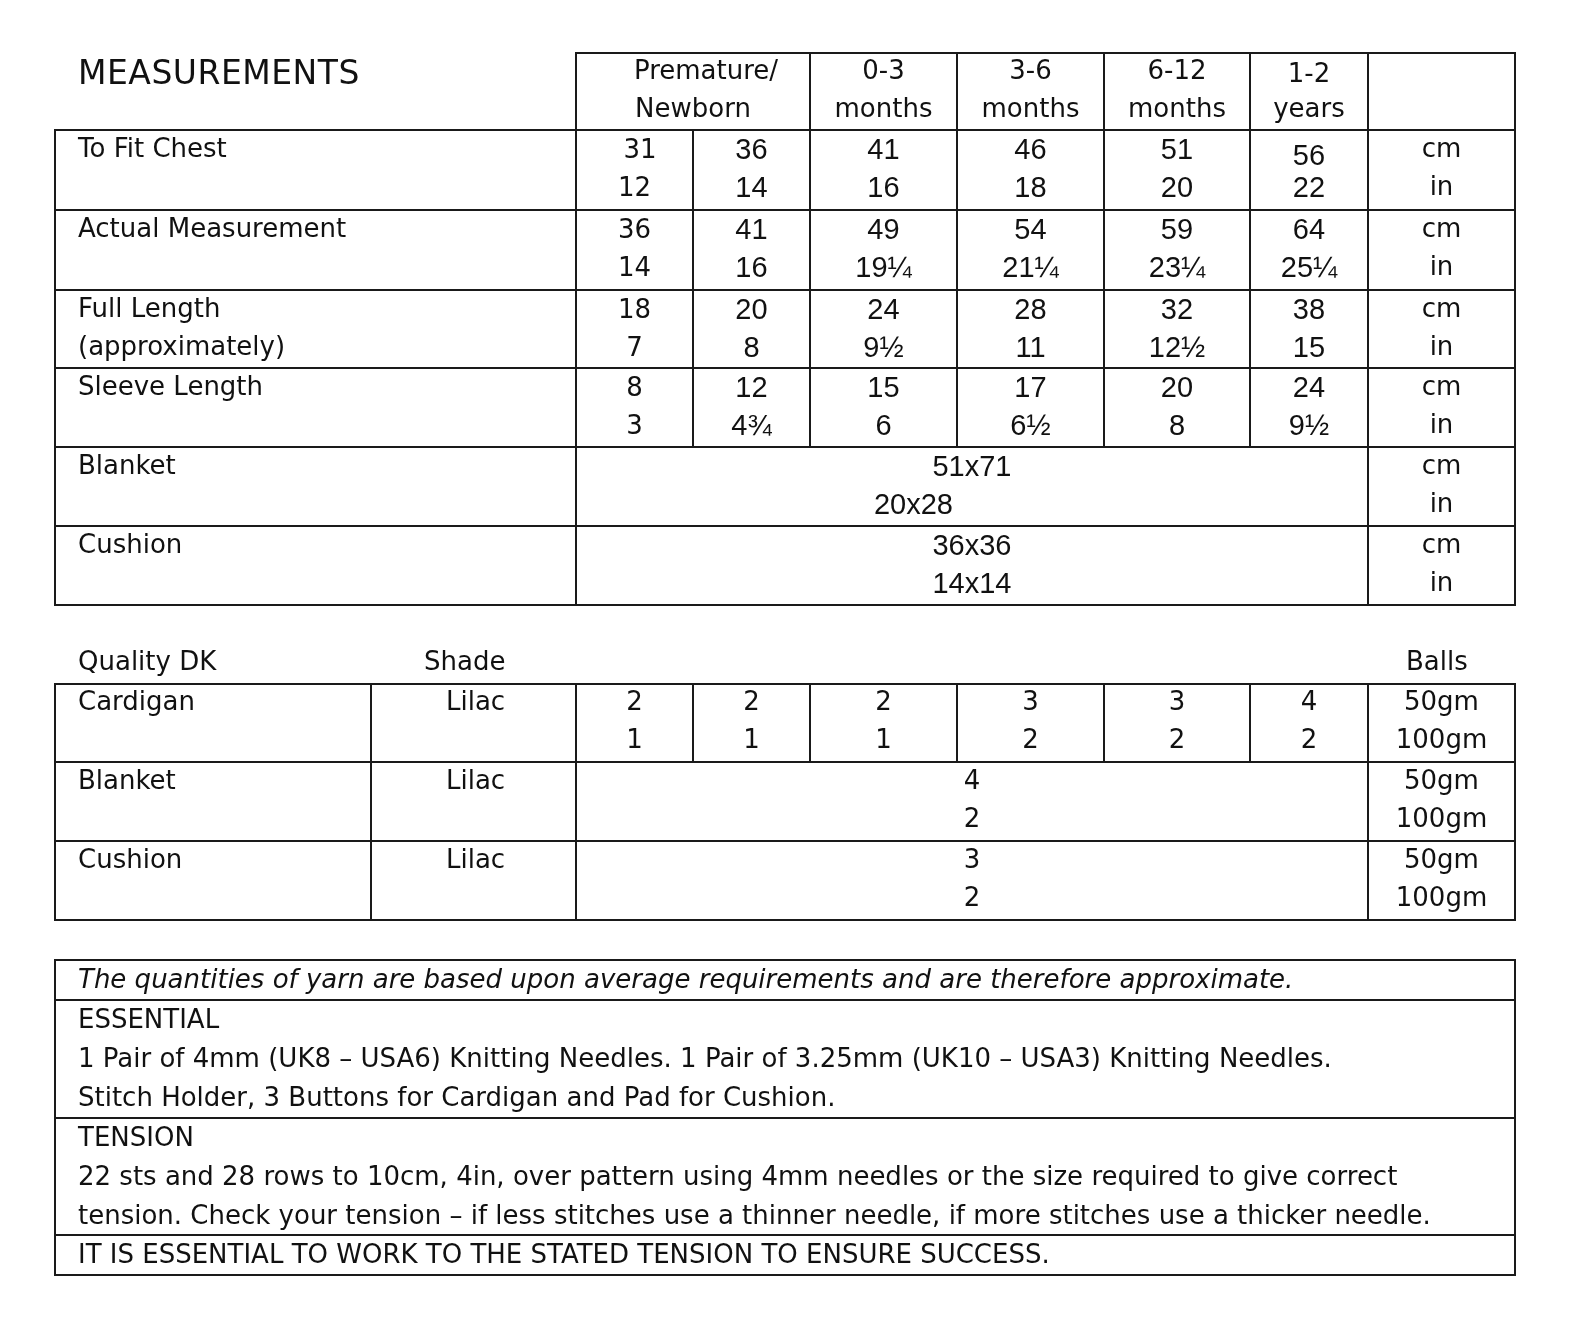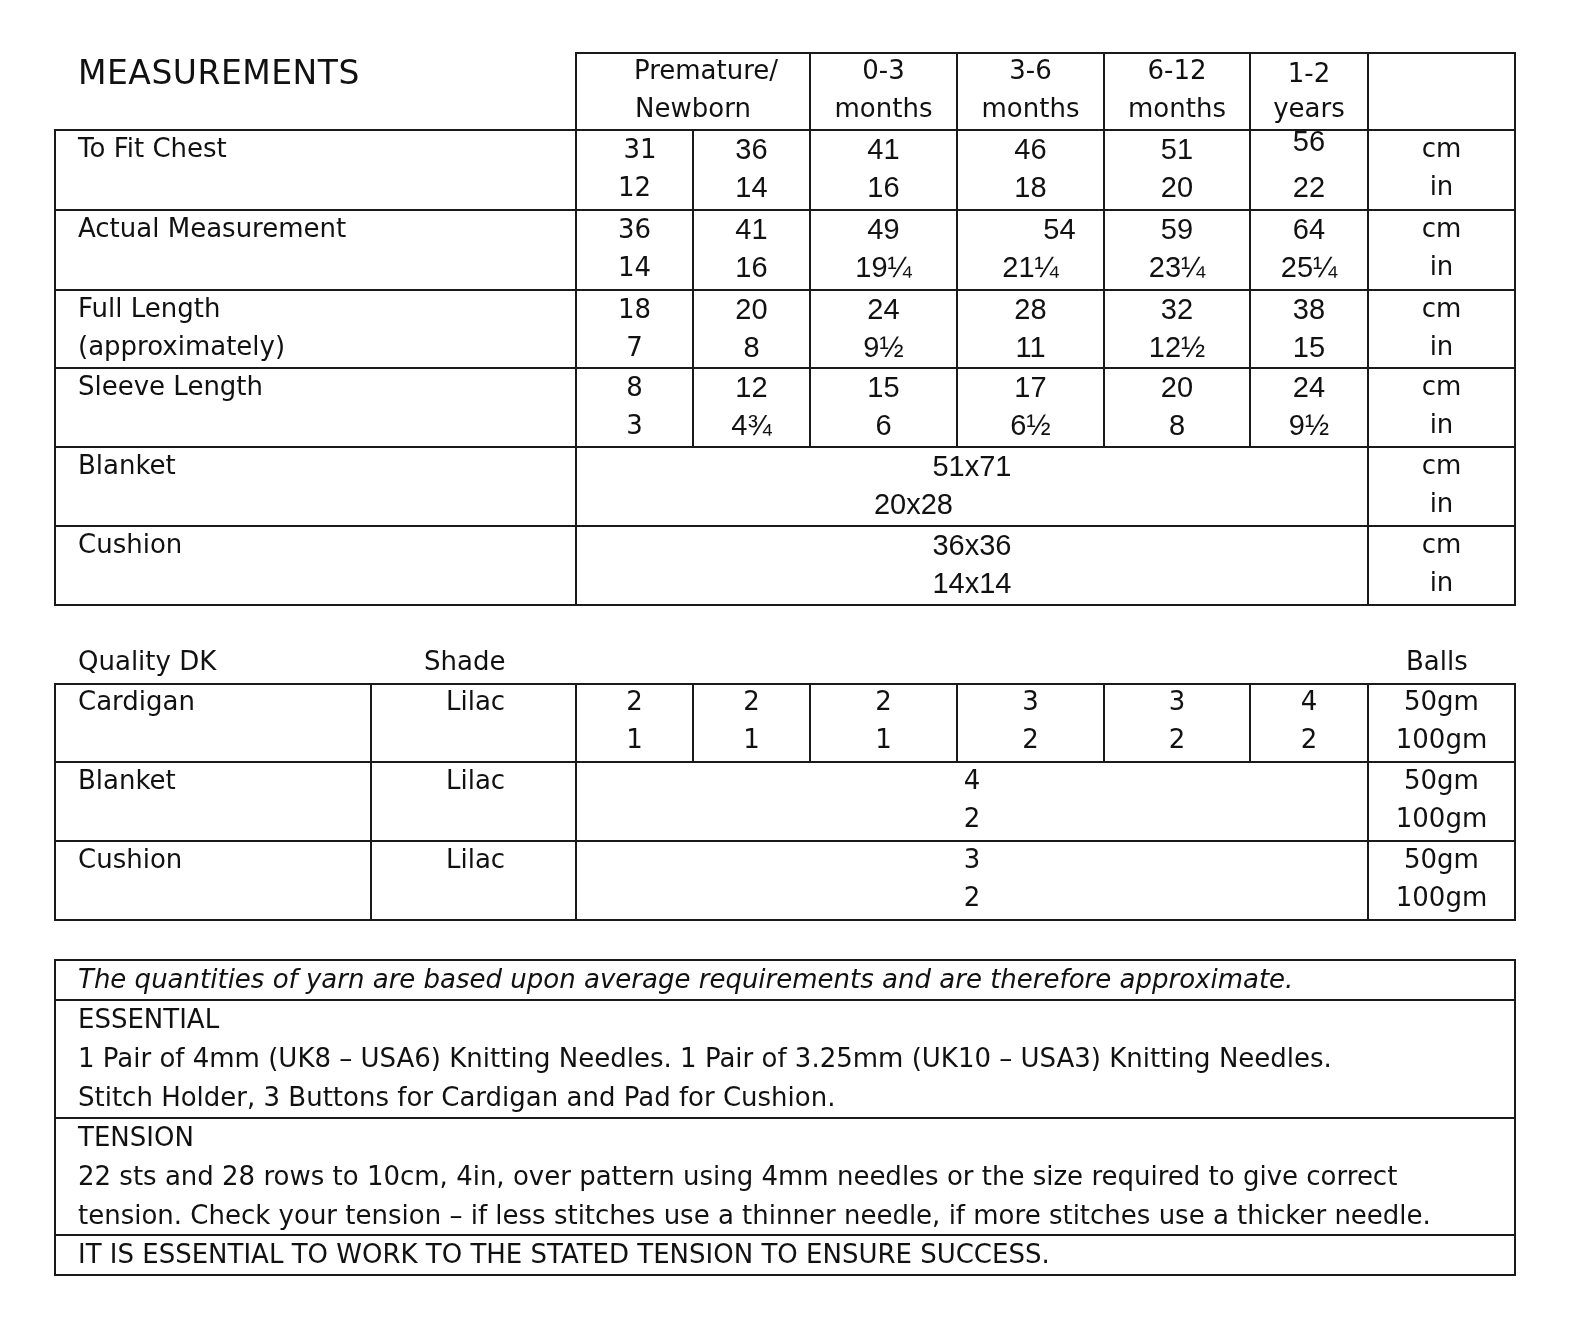--- a/index.html
+++ b/index.html
@@ -70,35 +70,35 @@
         <div class="txt c" style="left: 576px; width: 128px; top: 130px;">31</div>
         <div class="txt c" style="left: 576px; width: 117px; top: 168px;">12</div>
         <div class="txt c num" style="left: 693px; width: 117px; top: 130px;">36</div>
         <div class="txt c num" style="left: 693px; width: 117px; top: 168px;">14</div>
         <div class="txt c num" style="left: 810px; width: 147px; top: 130px;">41</div>
         <div class="txt c num" style="left: 810px; width: 147px; top: 168px;">16</div>
         <div class="txt c num" style="left: 957px; width: 147px; top: 130px;">46</div>
         <div class="txt c num" style="left: 957px; width: 147px; top: 168px;">18</div>
         <div class="txt c num" style="left: 1104px; width: 146px; top: 130px;">51</div>
         <div class="txt c num" style="left: 1104px; width: 146px; top: 168px;">20</div>
-        <div class="txt c num" style="left: 1250px; width: 118px; top: 122px;">56</div>
+        <div class="txt c num" style="left: 1250px; width: 118px; top: 136px;">56</div>
         <div class="txt c num" style="left: 1250px; width: 118px; top: 168px;">22</div>
         <div class="txt c" style="left: 1368px; width: 147px; top: 129px;">cm</div>
         <div class="txt c" style="left: 1368px; width: 147px; top: 167px;">in</div>
       </div>
       <div>
         <div class="txt" style="left: 78px; top: 209px;">Actual Measurement</div>
         <div class="txt" style="left: 78px; top: 247px;"></div>
         <div class="txt c" style="left: 576px; width: 117px; top: 210px;">36</div>
         <div class="txt c" style="left: 576px; width: 117px; top: 248px;">14</div>
         <div class="txt c num" style="left: 693px; width: 117px; top: 210px;">41</div>
         <div class="txt c num" style="left: 693px; width: 117px; top: 248px;">16</div>
         <div class="txt c num" style="left: 810px; width: 147px; top: 210px;">49</div>
         <div class="txt c num" style="left: 810px; width: 147px; top: 248px;">19¼</div>
-        <div class="txt c num" style="left: 957px; width: 147px; top: 210px; padding-left: 29px;">54</div>
+        <div class="txt c num" style="left: 957px; width: 147px; top: 210px;">54</div>
         <div class="txt c num" style="left: 957px; width: 147px; top: 248px;">21¼</div>
         <div class="txt c num" style="left: 1104px; width: 146px; top: 210px;">59</div>
         <div class="txt c num" style="left: 1104px; width: 146px; top: 248px;">23¼</div>
         <div class="txt c num" style="left: 1250px; width: 118px; top: 210px;">64</div>
         <div class="txt c num" style="left: 1250px; width: 118px; top: 248px;">25¼</div>
         <div class="txt c" style="left: 1368px; width: 147px; top: 209px;">cm</div>
         <div class="txt c" style="left: 1368px; width: 147px; top: 247px;">in</div>
       </div>
       <div>
         <div class="txt" style="left: 78px; top: 289px;">Full Length</div>

